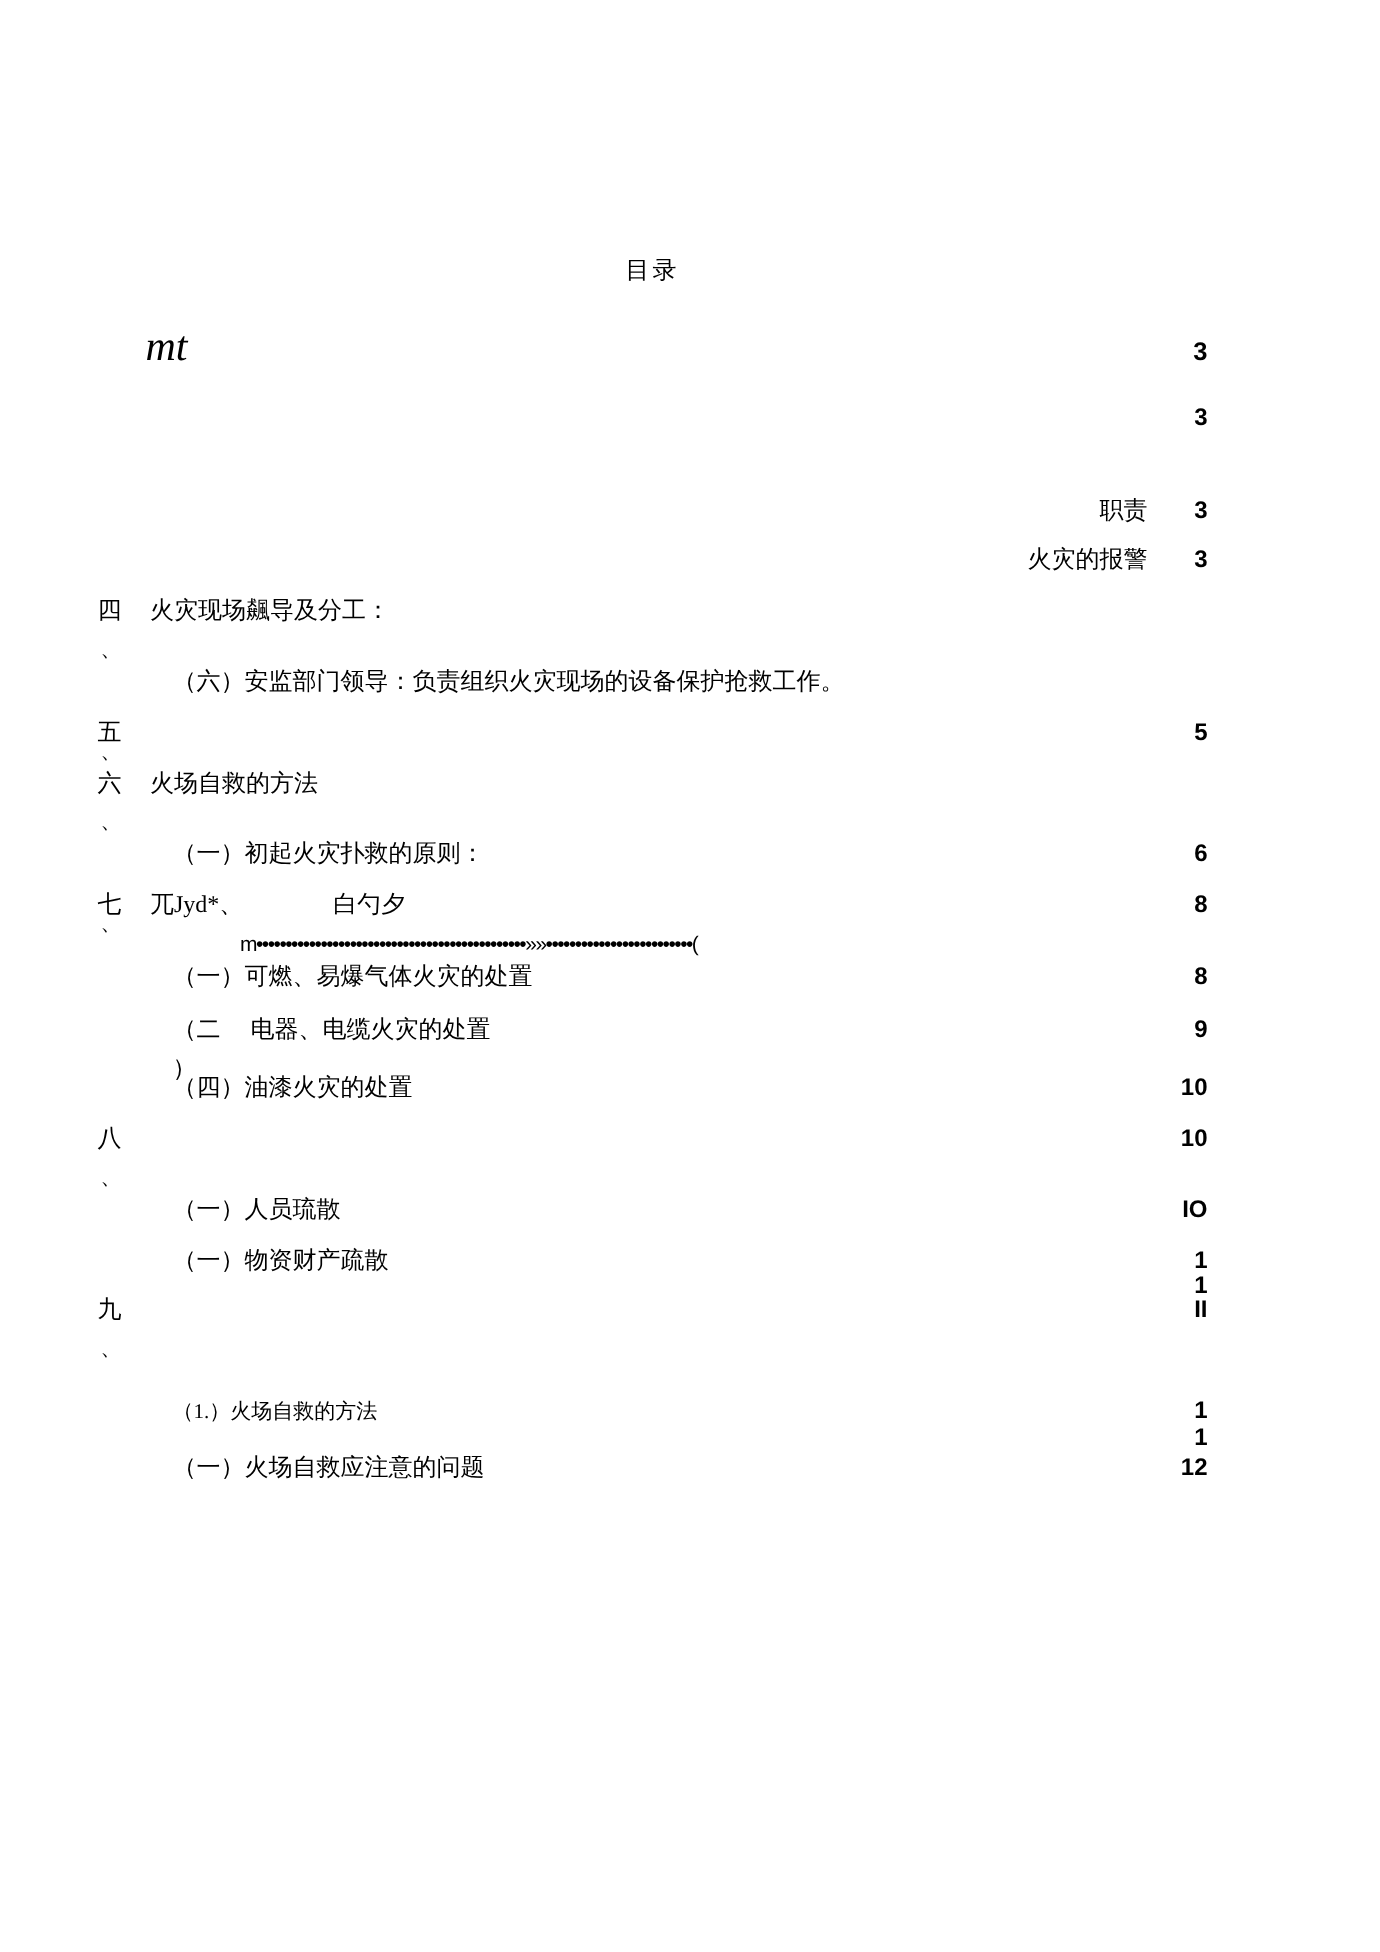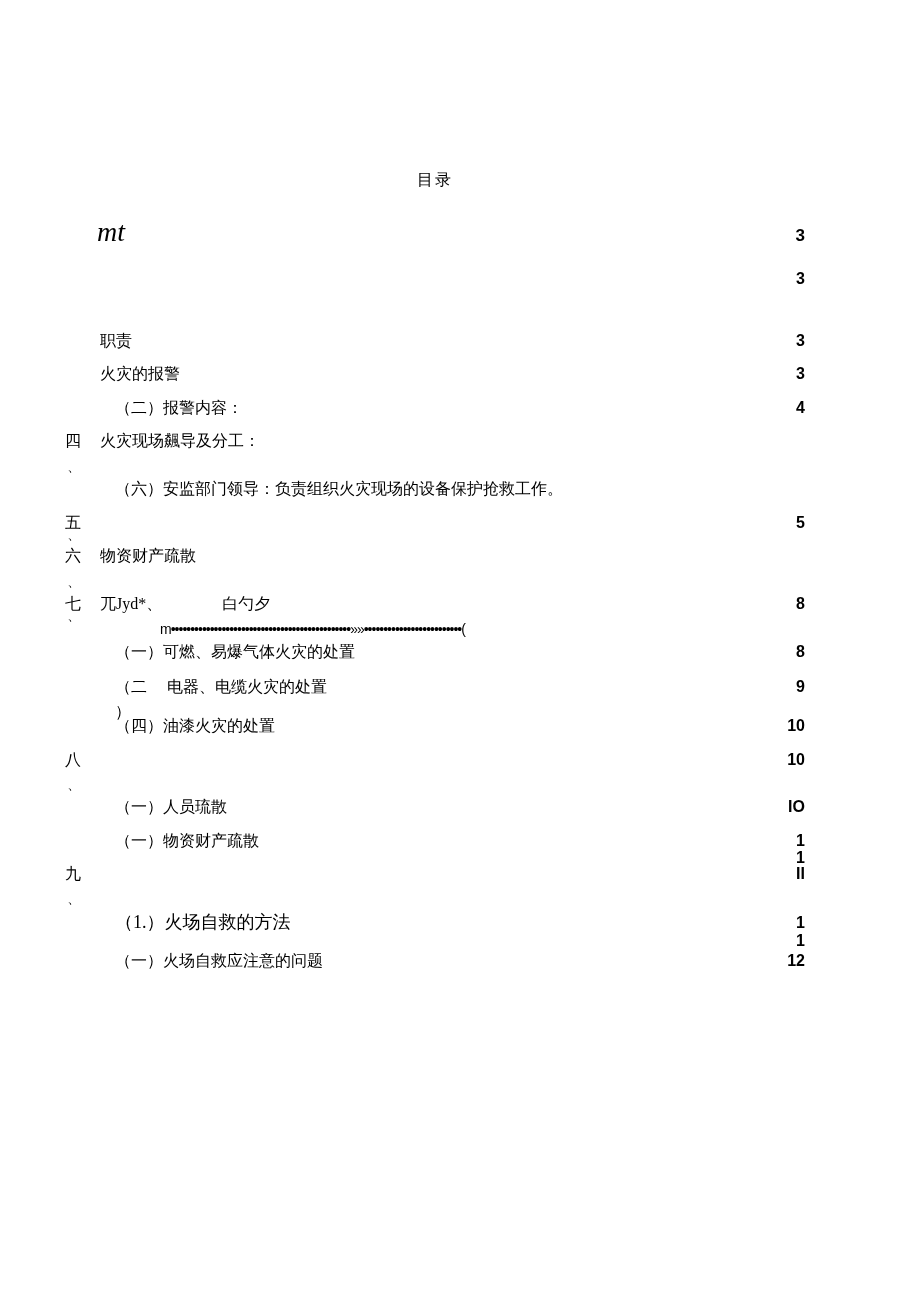--- a/index.html
+++ b/index.html
@@ -53,20 +53,21 @@
       align-items: baseline;
       flex: 1;
     }
     .marker-col {
       width: 35px;
       flex-shrink: 0;
       font-size: 16px;
     }
     .indent-1 {
       padding-left: 35px;
+      justify-content: flex-end;
     }
     .indent-2 {
       padding-left: 50px;
     }
     .page-col {
       width: 40px;
       text-align: right;
       font-weight: bold;
       font-family: Arial, sans-serif;
       font-size: 16px;
@@ -95,21 +96,22 @@
       display: inline-block;
     }
     .fragment-gap {
       display: inline-block;
       width: 60px;
     }
     .tight-lines {
       line-height: 1.1;
     }
     .narrow-text {
-      font-size: 18px;
+      font-size: 14px;
+      margin-top: 23px;
     }
   </style>
 </head>
 <body>
 
 <div class="page">
 
   <div class="title">目录</div>
 
   <div class="heading-mt">
@@ -131,26 +133,20 @@
     <div class="page-col">3</div>
   </div>
 
   <div class="toc-row">
     <div class="toc-entry indent-1">
       <span>火灾的报警</span>
     </div>
     <div class="page-col">3</div>
   </div>
 
-  <div class="toc-row">
-    <div class="toc-entry indent-2">
-      <span>（二）报警内容：</span>
-    </div>
-    <div class="page-col">4</div>
-  </div>
 
   <div class="sec-group">
     <div class="toc-row">
       <div class="marker-col">四</div>
       <div class="toc-entry">
         <span>火灾现场飆导及分工：</span>
       </div>
       <div class="page-col"></div>
     </div>
     <div class="marker-below">、</div>
@@ -168,25 +164,31 @@
       <div class="toc-entry"></div>
       <div class="page-col">5</div>
     </div>
     <div class="marker-below" style="position:absolute;top:20px;">、</div>
   </div>
 
   <div class="sec-group">
     <div class="toc-row">
       <div class="marker-col">六</div>
       <div class="toc-entry">
-        <span>物资财产疏散</span>
-      </div>
-      <div class="page-col"></div>
-    </div>
-    <div class="marker-below">、</div>
+        <span>火场自救的方法</span>
+      </div>
+      <div class="page-col"></div>
+    </div>
+    <div class="marker-below">、</div>
+    <div class="toc-row">
+      <div class="toc-entry indent-2">
+        <span>（一）初起火灾扑救的原则：</span>
+      </div>
+      <div class="page-col">6</div>
+    </div>
   </div>
 
   <div class="sec-group">
     <div class="toc-row special-row">
       <div class="marker-col">七</div>
       <div class="toc-entry" style="justify-content:flex-start;">
         <span class="right-fragments">兀Jyd*、</span>
         <span class="fragment-gap"></span>
         <span class="right-fragments">白勺夕</span>
         <span style="width:30px;display:inline-block;"></span>

